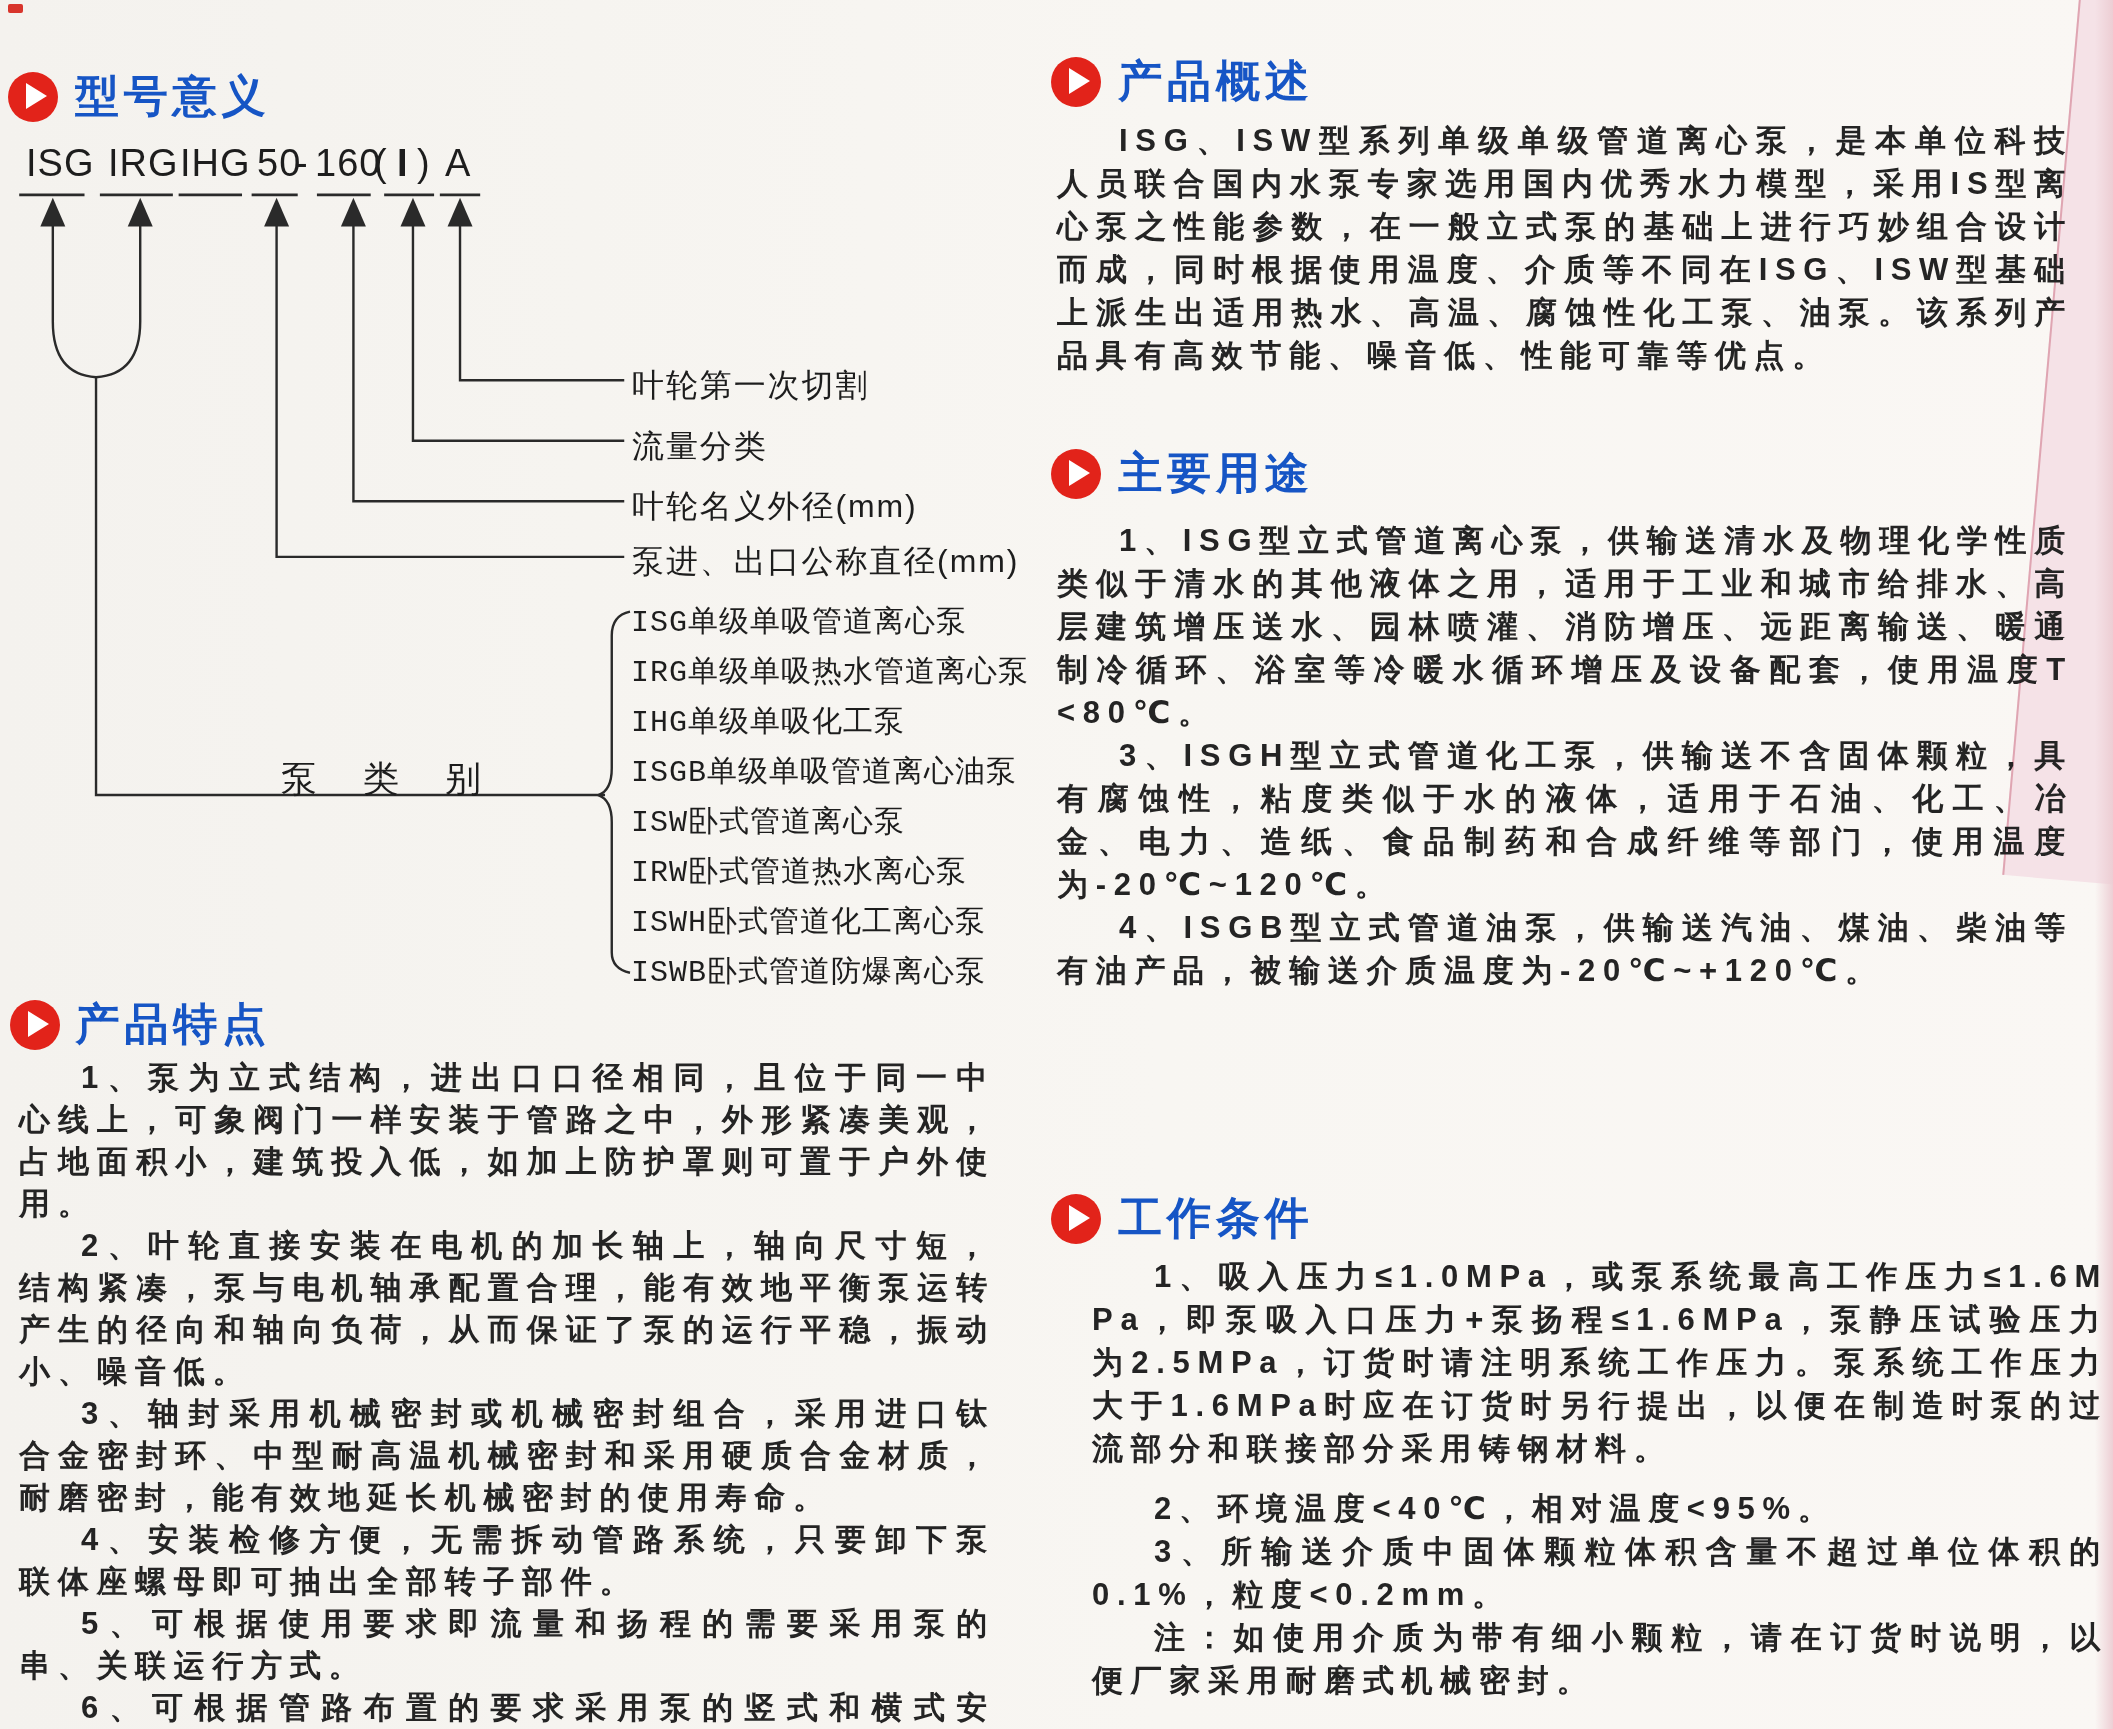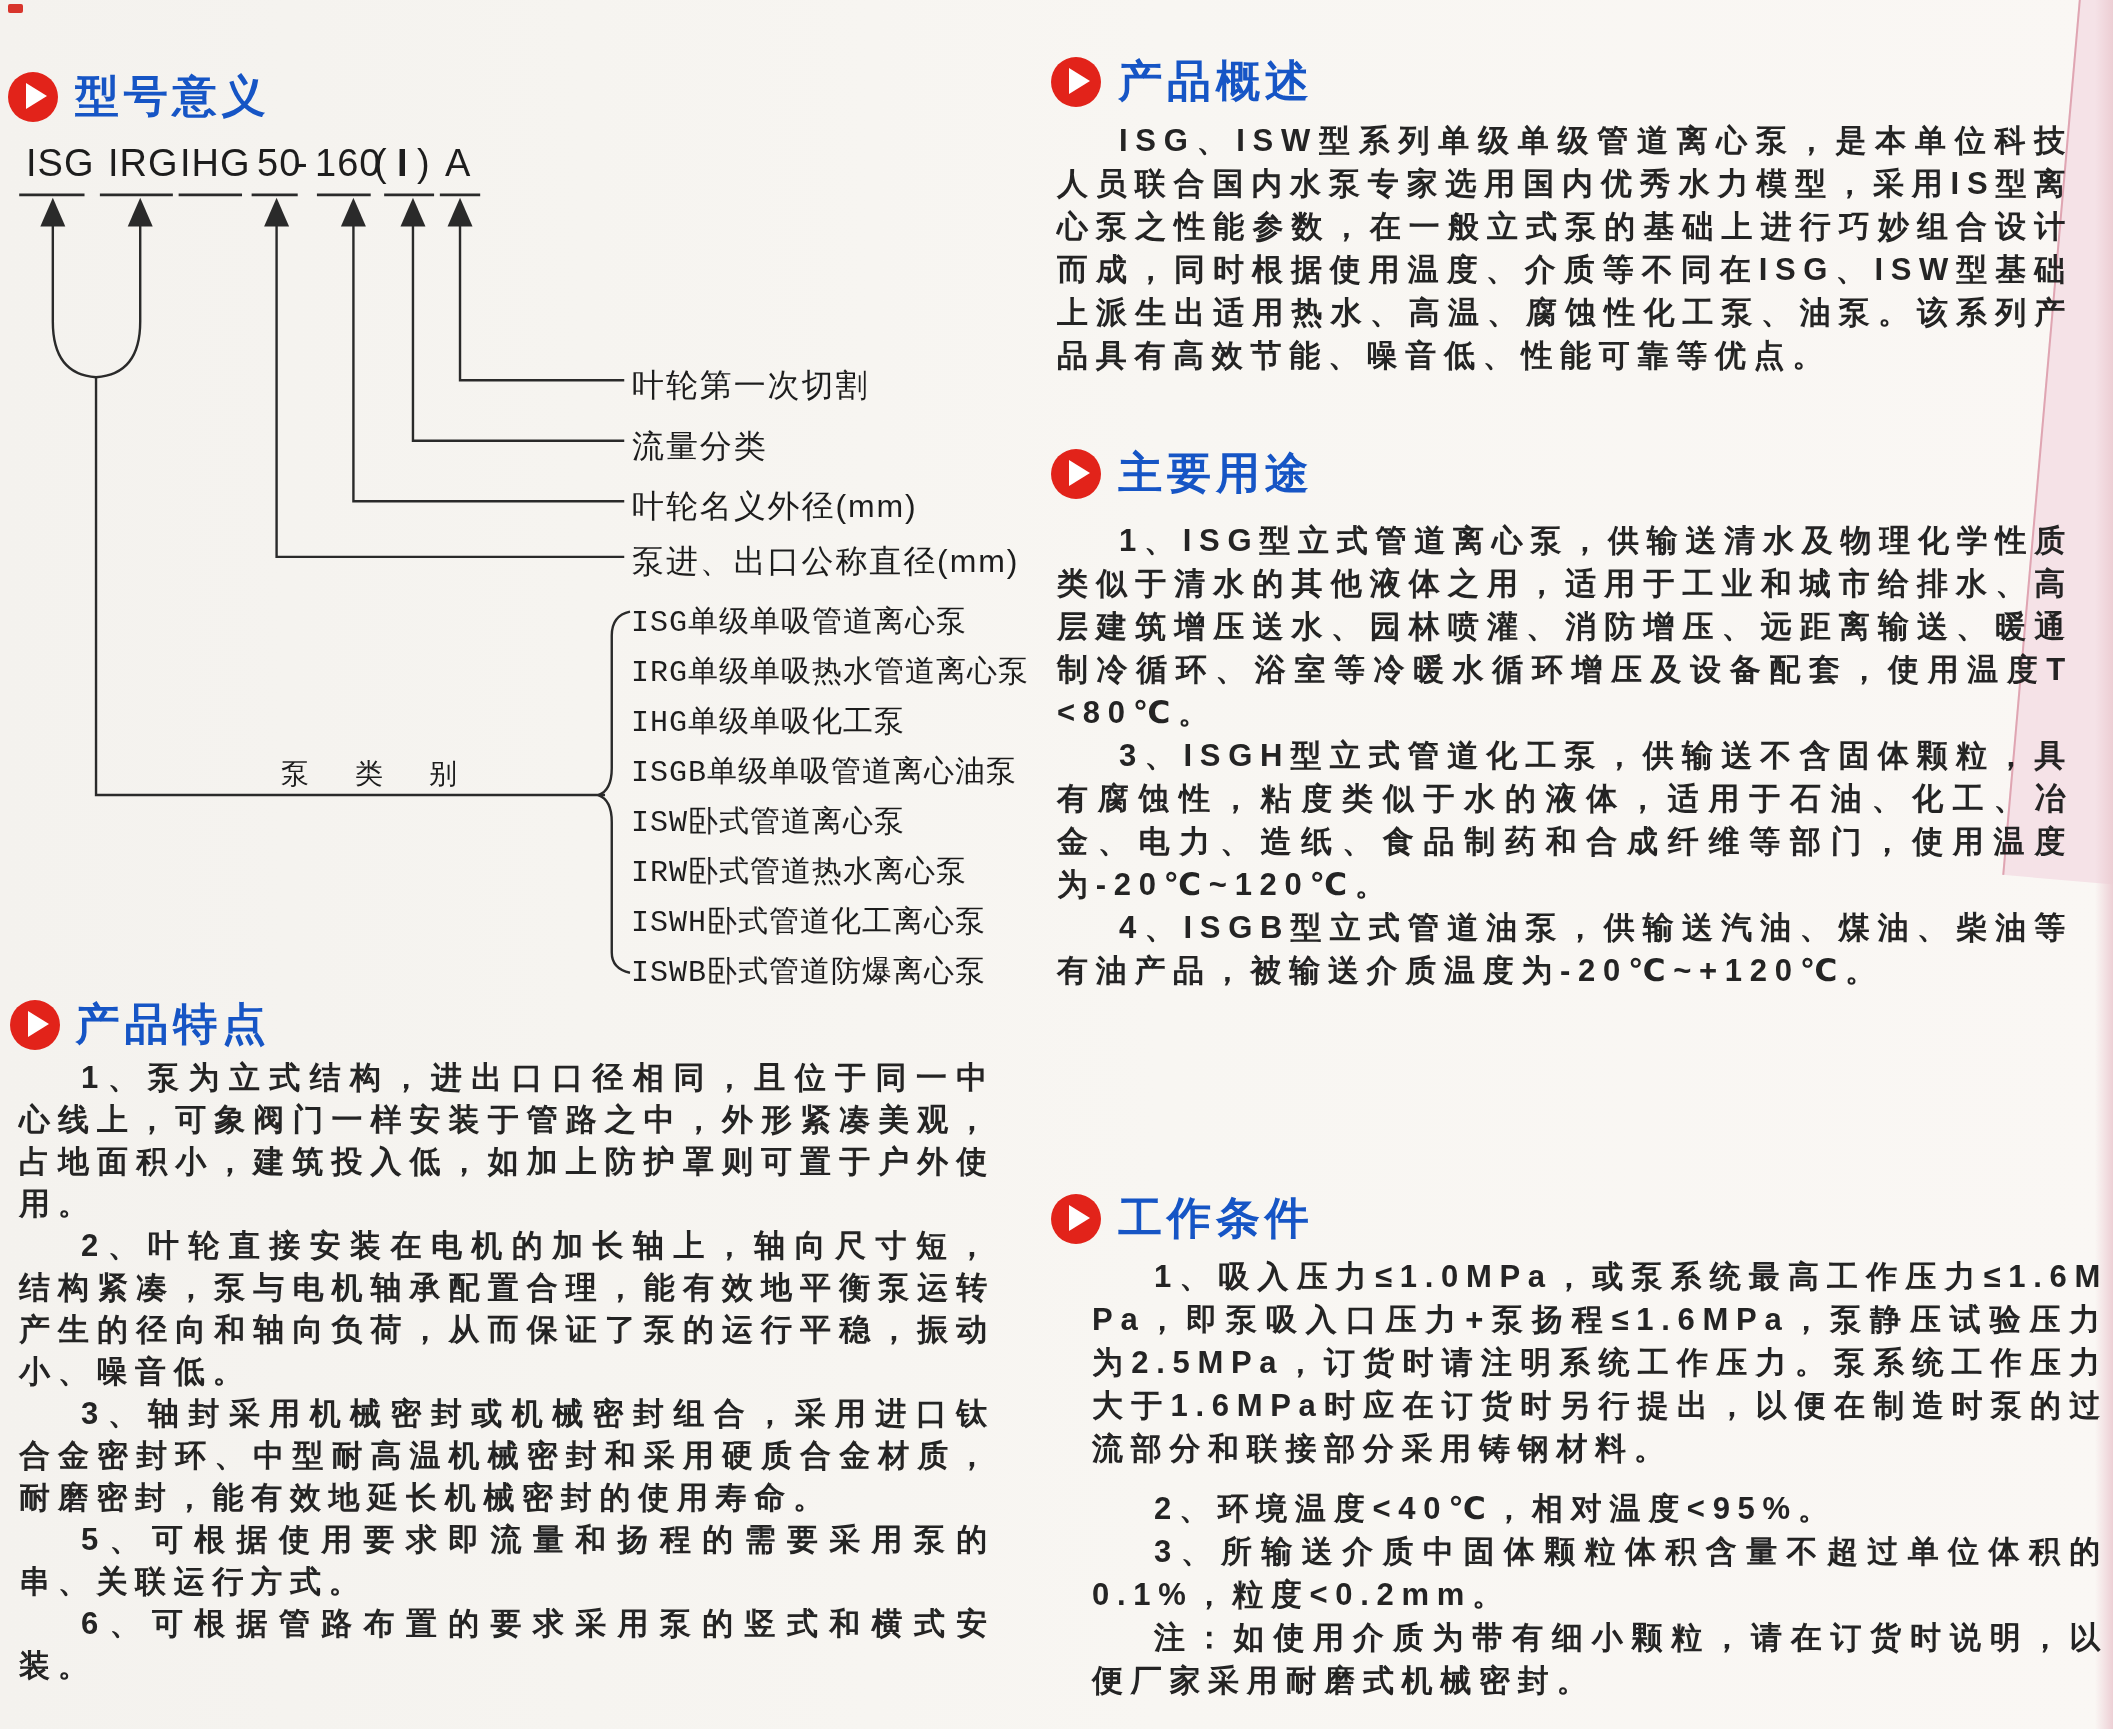--- a/index.html
+++ b/index.html
@@ -21,21 +21,21 @@
   .body-block p{margin:0;text-indent:2em;}
   .left-body{left:19px;width:976px;font-size:31px;line-height:42px;letter-spacing:7.7px;color:#242424;}
   .right-body{left:1057px;width:1016px;font-size:31px;line-height:43px;letter-spacing:7.7px;color:#242424;}
   .gap-top{margin-top:17.3px !important;}
   
   .model-part{position:absolute;top:142px;font-size:38px;font-weight:500;color:#1d1d1d;letter-spacing:1px;white-space:nowrap;}
   .mp-bold{font-weight:bold;}
   .diagram-label{position:absolute;font-size:32px;letter-spacing:1.9px;color:#1d1d1d;white-space:nowrap;}
   .pump-list{position:absolute;left:631px;top:598px;}
   .pump-list div{font-size:30px;line-height:50px;letter-spacing:1px;color:#1d1d1d;white-space:nowrap;font-family:Liberation Mono, monospace;}
-  .pump-category{position:absolute;left:281px;top:755px;font-size:28px;letter-spacing:46px;color:#1d1d1d;white-space:nowrap;}
+  .pump-category{position:absolute;left:281px;top:755px;font-size:36px;letter-spacing:46px;color:#1d1d1d;white-space:nowrap;}
   
   .edge-pink{position:absolute;right:0;top:0;width:19px;height:1729px;background:linear-gradient(90deg,rgba(240,214,218,0),#eccdd3);}
   .corner-pink{position:absolute;width:144px;height:941px;right:-75px;top:-58px;
     background:#f5e2e7;border-left:2.9px solid #dfa5b2;transform:rotate(5deg);}
   .red-speck{position:absolute;left:7.7px;top:3.8px;width:15.4px;height:9.6px;background:#d8352c;border-radius:1.9px;}
 </style>
 </head>
 <body>
 
 <div class="corner-pink"></div>
@@ -105,20 +105,21 @@
 </div>
 
 <div class="sec-header" style="left:9.6px;top:995px;gap:16px;">
   <span class="play-icon"></span>
   <span class="sec-title">产品特点</span>
 </div>
 <div class="body-block left-body" style="top:1057px;">
   <p>1、泵为立式结构，进出口口径相同，且位于同一中心线上，可象阀门一样安装于管路之中，外形紧凑美观，占地面积小，建筑投入低，如加上防护罩则可置于户外使用。</p>
   <p>2、叶轮直接安装在电机的加长轴上，轴向尺寸短，结构紧凑，泵与电机轴承配置合理，能有效地平衡泵运转产生的径向和轴向负荷，从而保证了泵的运行平稳，振动小、噪音低。</p>
   <p>3、轴封采用机械密封或机械密封组合，采用进口钛合金密封环、中型耐高温机械密封和采用硬质合金材质，耐磨密封，能有效地延长机械密封的使用寿命。</p>
+  <p>4、安装检修方便，无需拆动管路系统，只要卸下泵联体座螺母即可抽出全部转子部件。</p>
   <p>5、可根据使用要求即流量和扬程的需要采用泵的串、关联运行方式。</p>
   <p>6、可根据管路布置的要求采用泵的竖式和横式安装。</p>
 </div>
 
 <div class="sec-header" style="left:1051px;top:52px;">
   <span class="play-icon"></span>
   <span class="sec-title">产品概述</span>
 </div>
 <div class="body-block right-body" style="top:119px;">
   <p>ISG、ISW型系列单级单级管道离心泵，是本单位科技人员联合国内水泵专家选用国内优秀水力模型，采用IS型离心泵之性能参数，在一般立式泵的基础上进行巧妙组合设计而成，同时根据使用温度、介质等不同在ISG、ISW型基础上派生出适用热水、高温、腐蚀性化工泵、油泵。该系列产品具有高效节能、噪音低、性能可靠等优点。</p>

